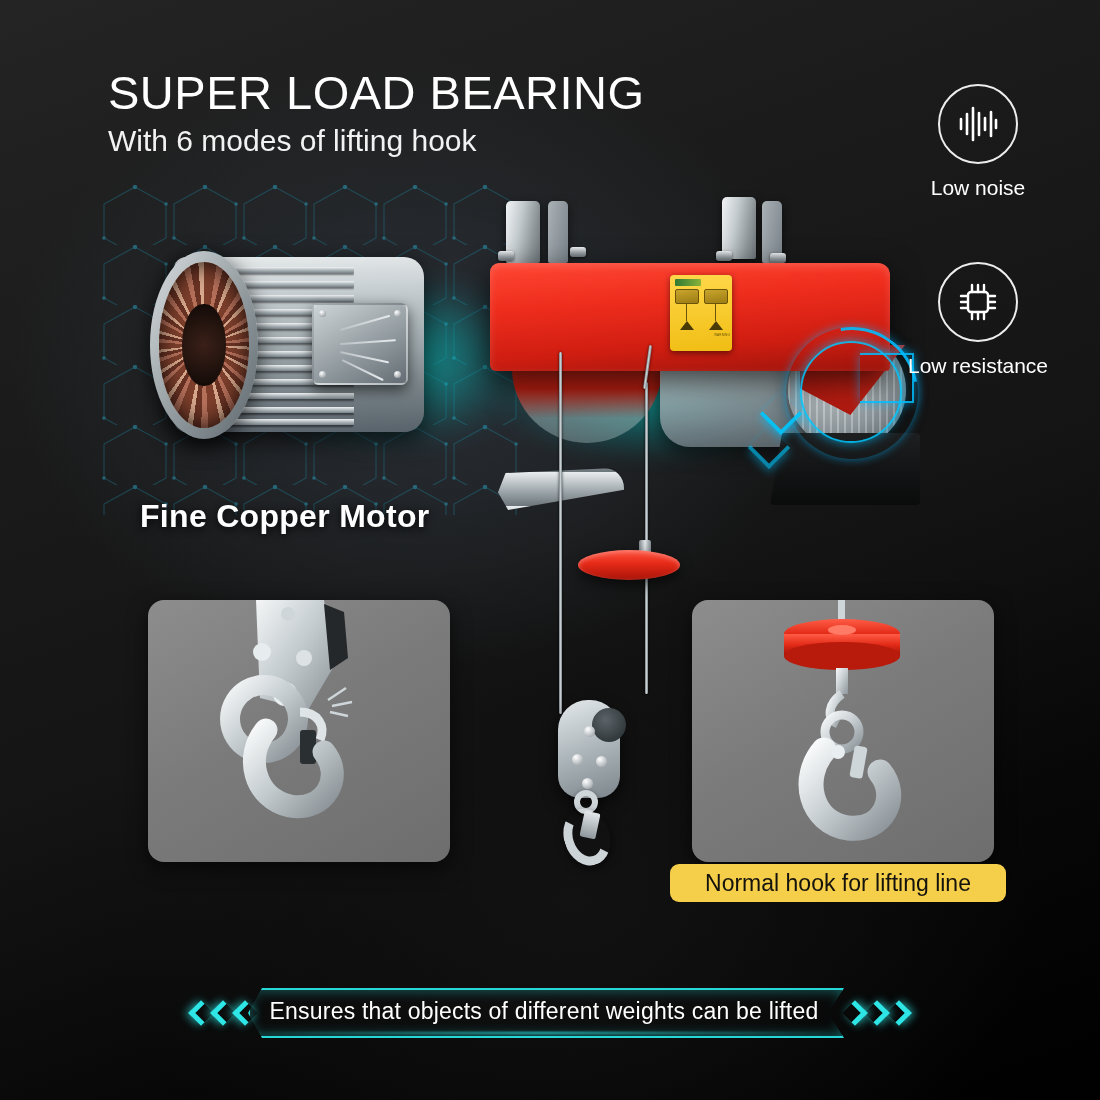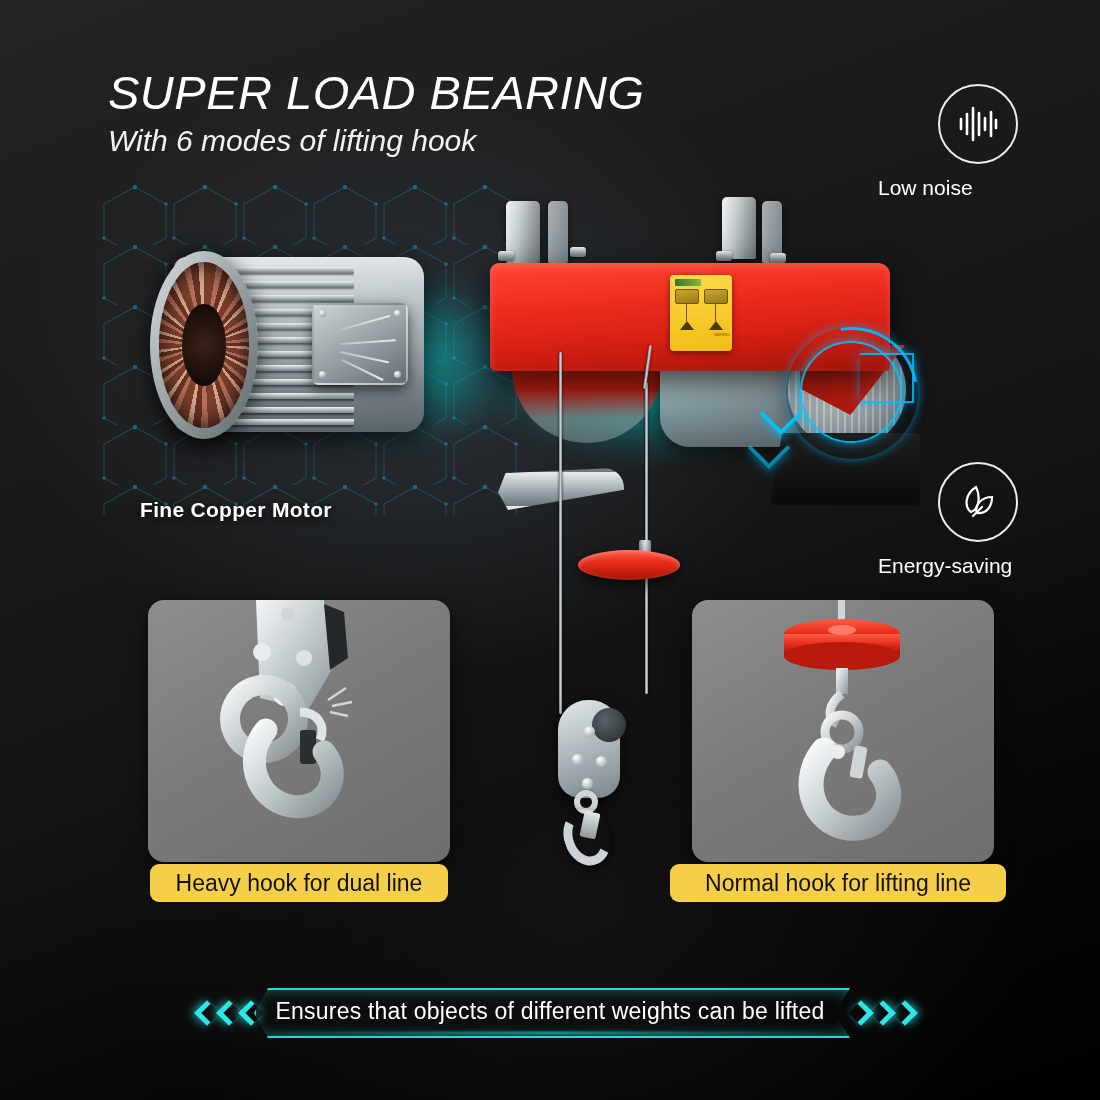--- a/index.html
+++ b/index.html
@@ -11,21 +11,21 @@
            radial-gradient(ellipse 60% 45% at 38% 33%, #2b3138 0%, rgba(20,24,28,0) 62%),
            radial-gradient(ellipse 70% 55% at 52% 82%, #121212 0%, rgba(0,0,0,0) 60%),
            linear-gradient(160deg,#242424 0%,#1b1b1b 28%,#141414 55%,#070707 78%,#000 100%);
          overflow:hidden;}
 
   
   .hexfield{position:absolute;left:100px;top:185px;width:420px;height:330px;
             opacity:.5;pointer-events:none;}
 
   
-  .headline{position:absolute;left:108px;top:68px;width:640px;font-style:italic;}
+  .headline{position:absolute;left:108px;top:68px;width:640px;}
   .h1{font-size:47px;color:#fff;letter-spacing:.5px;line-height:1.05;font-weight:400;}
   .h2{font-size:30px;color:#f2f2f2;margin-top:7px;font-weight:400;}
 
   
   .motor-wrap{position:absolute;left:112px;top:215px;width:390px;height:280px;}
   .motor-glow{position:absolute;left:40px;top:20px;width:380px;height:250px;
       background:radial-gradient(ellipse 55% 48% at 62% 50%, rgba(0,230,220,.62) 0%,
                  rgba(0,200,200,.34) 38%, rgba(0,160,170,.10) 64%, rgba(0,0,0,0) 80%);
       filter:blur(7px);}
   .motor-body{position:absolute;left:62px;top:42px;width:250px;height:175px;
@@ -47,21 +47,21 @@
   .stator-core{position:absolute;left:30%;top:28%;width:40%;height:44%;border-radius:50%;
       background:radial-gradient(circle,#3a2018 0%,#1b0f0b 70%,#0c0705 100%);}
   .jbox{position:absolute;left:200px;top:88px;width:92px;height:78px;border-radius:7px;
       background:linear-gradient(150deg,#cdd4d6,#8e979c 60%,#646d73);
       border:2px solid rgba(255,255,255,.18);box-shadow:0 5px 14px rgba(0,0,0,.6);}
   .jbolt{position:absolute;width:7px;height:7px;border-radius:50%;
       background:radial-gradient(circle at 35% 30%,#fff,#7d868b);}
   .wire{position:absolute;height:2px;background:linear-gradient(90deg,#b9c0c4,#e6eaec);
       border-radius:2px;transform-origin:left center;}
 
-  .motor-caption{position:absolute;left:140px;top:498px;font-size:21px;font-weight:bold;
+  .motor-caption{position:absolute;left:140px;top:498px;font-size:32px;font-weight:bold;
       color:#fff;letter-spacing:.3px;text-shadow:0 2px 8px rgba(0,0,0,.9);}
 
   
   .hoist{position:absolute;left:470px;top:195px;width:450px;height:330px;}
   .hoist-glow{position:absolute;left:-10px;top:130px;width:430px;height:150px;
       background:radial-gradient(ellipse 50% 55% at 45% 50%, rgba(0,225,215,.5) 0%,
                  rgba(0,190,195,.22) 45%, rgba(0,0,0,0) 75%);filter:blur(9px);}
   .bracket{position:absolute;width:34px;height:62px;
       background:linear-gradient(100deg,#f2f4f5 0%,#c3cacd 40%,#8d9599 75%,#6e767b 100%);
       border-radius:5px 5px 2px 2px;box-shadow:0 3px 8px rgba(0,0,0,.6);}
@@ -142,39 +142,39 @@
       border:6px solid #cfd6d9;box-sizing:border-box;
       box-shadow:0 2px 5px rgba(0,0,0,.6);}
   .hook-body{position:absolute;left:4px;top:18px;width:46px;height:58px;
       border:9px solid #cdd4d8;border-top-color:transparent;border-right-color:transparent;
       border-radius:50%;transform:rotate(-18deg);box-sizing:border-box;
       box-shadow:0 3px 9px rgba(0,0,0,.6);}
   .hook-latch{position:absolute;left:22px;top:22px;width:16px;height:26px;
       background:linear-gradient(180deg,#e3e8ea,#8e979c);border-radius:2px;transform:rotate(12deg);}
 
   
-  .feat{position:absolute;width:200px;text-align:left;}
+  .feat{position:absolute;width:200px;text-align:center;}
   .feat-circle{width:76px;height:76px;border-radius:50%;border:2px solid #ededed;
       margin:0 auto;display:flex;align-items:center;justify-content:center;}
   .feat-label{margin-top:12px;font-size:21px;color:#fff;}
 
   
   .card{position:absolute;width:302px;height:262px;border-radius:16px;
       background:linear-gradient(150deg,#8d8d8d 0%,#7b7b7b 45%,#6e6e6e 100%);
       overflow:hidden;box-shadow:0 6px 20px rgba(0,0,0,.6);}
   .card-inner{position:absolute;inset:0;}
 
   .badge{position:absolute;height:38px;border-radius:9px;background:#f5ce4a;
       display:flex;align-items:center;justify-content:center;
       font-size:23px;color:#14120c;padding:0 16px;box-sizing:border-box;}
   .cap{position:absolute;font-size:26px;color:#fff;white-space:nowrap;}
   .cap b{font-weight:bold;}
 
   
-  .banner{position:absolute;left:196px;top:988px;width:708px;height:46px;}
+  .banner{position:absolute;left:190px;top:988px;width:708px;height:46px;}
   .banner-shape{position:absolute;left:58px;top:0;width:592px;height:46px;
       border:2px solid #27d7d7;
       clip-path:polygon(14px 0,100% 0,100% 0,calc(100% - 16px) 50%,100% 100%,14px 100%,0 50%);
       box-shadow:0 0 14px rgba(39,215,215,.45) inset,0 0 12px rgba(39,215,215,.35);}
   .banner-text{position:absolute;left:58px;top:0;width:592px;height:46px;
       display:flex;align-items:center;justify-content:center;
       font-size:23px;color:#fff;letter-spacing:.2px;}
   .chev-grp{position:absolute;top:7px;display:flex;gap:5px;}
   .chev{width:17px;height:32px;}
   .chev i{display:block;width:13px;height:13px;border-top:5px solid #2fe6e6;
@@ -324,33 +324,43 @@
           <line x1="23" y1="9" x2="23" y2="31"></line>
           <line x1="29" y1="14" x2="29" y2="26"></line>
           <line x1="35" y1="8" x2="35" y2="32"></line>
           <line x1="40" y1="16" x2="40" y2="24"></line>
         </g>
       </svg>
     </div>
     <div class="feat-label">Low noise</div>
   </div>
 
-
-  <div class="feat" style="left:878px;top:462px;">
+  <div class="feat" style="left:878px;top:262px;">
     <div class="feat-circle">
-      <svg width="46" height="44" viewBox="0 0 46 44">
-        <g stroke="#fff" stroke-width="2.2" fill="none" stroke-linecap="round">
-          <path d="M21 7 C10 14 9 27 16 32 C25 29 25 15 21 7 Z"></path>
-          <path d="M37 17 C26 17 19 26 22 33 C32 34 37 26 37 17 Z"></path>
-          <line x1="18" y1="36" x2="27" y2="27"></line>
+      <svg width="44" height="44" viewBox="0 0 44 44">
+        <g stroke="#fff" stroke-width="2.4" fill="none" stroke-linecap="round">
+          <rect x="12" y="12" width="20" height="20" rx="3"></rect>
+          <line x1="16" y1="12" x2="16" y2="5"></line>
+            <line x1="22" y1="12" x2="22" y2="5"></line>
+          <line x1="28" y1="12" x2="28" y2="5"></line>
+          <line x1="16" y1="32" x2="16" y2="39"></line>
+            <line x1="22" y1="32" x2="22" y2="39"></line>
+          <line x1="28" y1="32" x2="28" y2="39"></line>
+          <line x1="12" y1="16" x2="5" y2="16"></line>
+            <line x1="12" y1="22" x2="5" y2="22"></line>
+          <line x1="12" y1="28" x2="5" y2="28"></line>
+          <line x1="32" y1="16" x2="39" y2="16"></line>
+            <line x1="32" y1="22" x2="39" y2="22"></line>
+          <line x1="32" y1="28" x2="39" y2="28"></line>
         </g>
       </svg>
     </div>
-    <div class="feat-label">Energy-saving</div>
-  </div>
+    <div class="feat-label">Low resistance</div>
+  </div>
+
 
   <div class="card" style="left:148px;top:600px;">
     <div class="card-inner">
       <svg width="302" height="262" viewBox="0 0 302 262">
         <defs>
           <linearGradient id="stl" x1="0" y1="0" x2="1" y2="1">
             <stop offset="0" stop-color="#f4f6f7"></stop>
               <stop offset=".5" stop-color="#c2cacd"></stop>
             <stop offset="1" stop-color="#8b9398"></stop>
           </linearGradient>
@@ -361,23 +371,20 @@
         <circle cx="114" cy="52" r="9" fill="#e7ecee"></circle>
         <circle cx="156" cy="58" r="8" fill="#dde3e5"></circle>
         <circle cx="137" cy="94" r="12" fill="#e9eef0"></circle>
         <path d="M150 118 A34 34 0 1 0 150 120 L150 118 Z" fill="none" stroke="url(#stl)" stroke-width="20"></path>
         <path d="M152 112 C170 112 178 126 172 140" fill="none" stroke="#dfe5e7" stroke-width="9"></path>
         <rect x="152" y="130" width="16" height="34" rx="3" fill="#2a2f31"></rect>
         <path d="M118 130 C96 156 106 198 142 206 C178 212 196 176 176 152" fill="none" stroke="url(#stl)" stroke-width="23" stroke-linecap="round"></path>
         <path d="M180 100 L198 88 M184 106 L204 102 M182 112 L200 116" stroke="#cfd6d9" stroke-width="2.4" fill="none"></path>
       </svg>
     </div>
-  </div>
-  <div class="badge" style="left:150px;top:864px;width:298px;">
-    <span>Heavy hook for dual line</span>
   </div>
 
   <div class="card" style="left:692px;top:600px;">
     <div class="card-inner">
       <svg width="302" height="262" viewBox="0 0 302 262">
         <defs>
           <linearGradient id="stl2" x1="0" y1="0" x2="1" y2="1">
             <stop offset="0" stop-color="#f6f8f9"></stop>
               <stop offset=".5" stop-color="#c5ccd0"></stop>
             <stop offset="1" stop-color="#8d959a"></stop>

